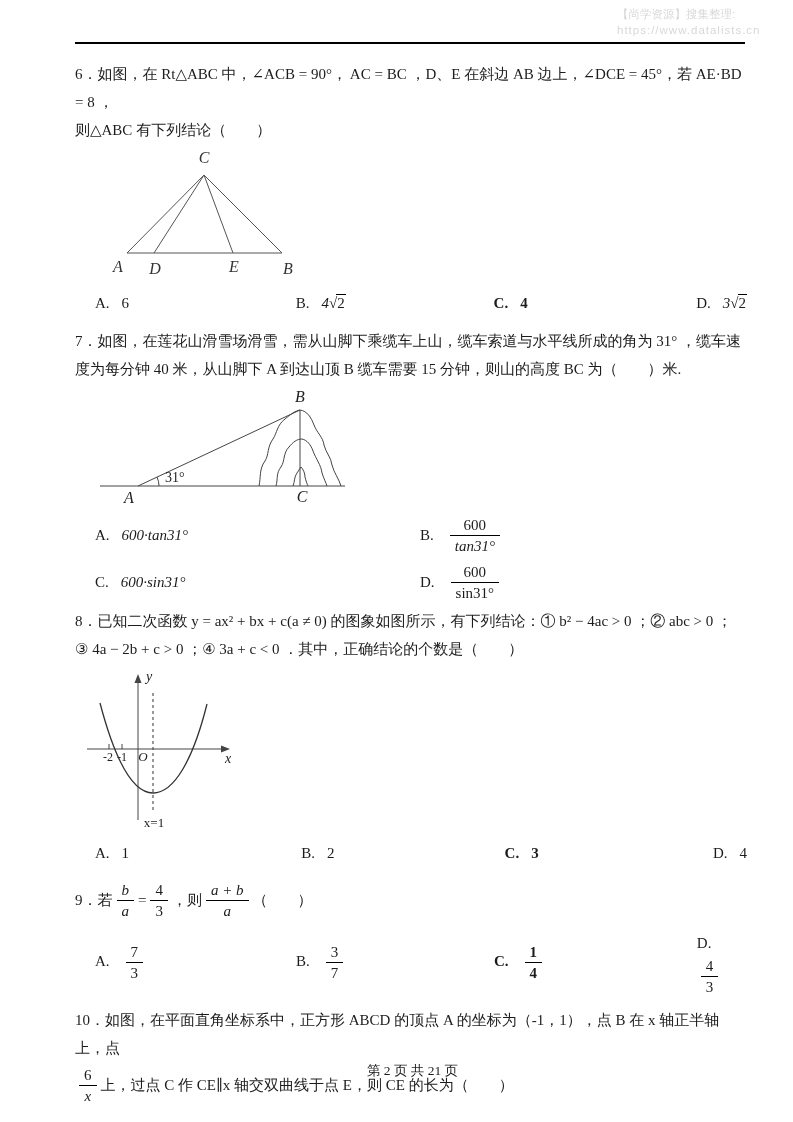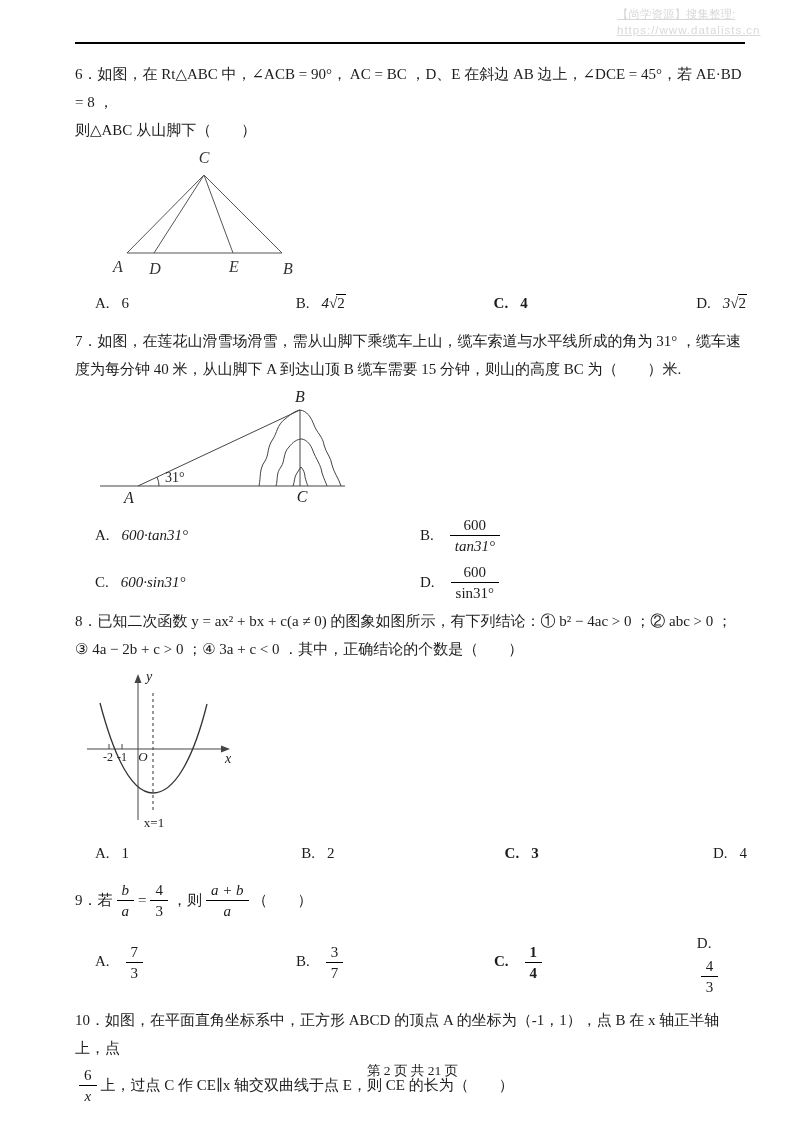--- a/index.html
+++ b/index.html
@@ -6,21 +6,20 @@
   body{
     width:793px;height:1122px;background:#ffffff;position:relative;
     font-family:"Liberation Serif","DejaVu Serif",serif;
     color:#1c1c1c;font-size:15px;overflow:hidden;
   }
   
   .watermark{
     position:absolute;top:6px;left:617px;width:176px;
     color:#d8d8d8;font-size:11.5px;line-height:16px;
     font-family:"Liberation Sans","DejaVu Sans",sans-serif;
-    text-decoration:underline;
   }
   .watermark .wm2{letter-spacing:1px;}
   .head-rule{position:absolute;top:42px;left:75px;width:670px;border-top:2px solid #000;height:0;}
   
   .content{position:absolute;top:60px;left:75px;width:672px;}
   .stem-line{line-height:28px;}
   .qblock{margin-bottom:2px;}
   
   .opt-row4{display:flex;margin:6px 0 10px 20px;line-height:28px;gap:44px;}
   .opt-row4 .opt:nth-child(1){width:163px;}
@@ -54,21 +53,21 @@
 <div class="watermark">
   <div>【尚学资源】搜集整理:</div>
   <div class="wm2">https://www.datalists.cn</div>
 </div>
 <div class="head-rule"></div>
 
 <div class="content">
 
   <div class="qblock">
     <div class="stem-line">6．如图，在 Rt△ABC 中，∠ACB = 90°， AC = BC ，D、E 在斜边 AB 边上，∠DCE = 45°，若 AE·BD = 8 ，</div>
-    <div class="stem-line">则△ABC 从山脚下（　　）</div>
+    <div class="stem-line">则△ABC 有下列结论（　　）</div>
 
     <svg class="fig fig-tri" width="220" height="135" viewBox="0 0 220 135">
       <g stroke="#555" stroke-width="1" fill="none">
         <line x1="27" y1="105" x2="182" y2="105"></line>
         <line x1="27" y1="105" x2="104" y2="27"></line>
         <line x1="182" y1="105" x2="104" y2="27"></line>
         <line x1="54" y1="105" x2="104" y2="27"></line>
         <line x1="133" y1="105" x2="104" y2="27"></line>
       </g>
       <text class="svg-it" x="104" y="15" font-size="16" text-anchor="middle" fill="#333">C</text>

